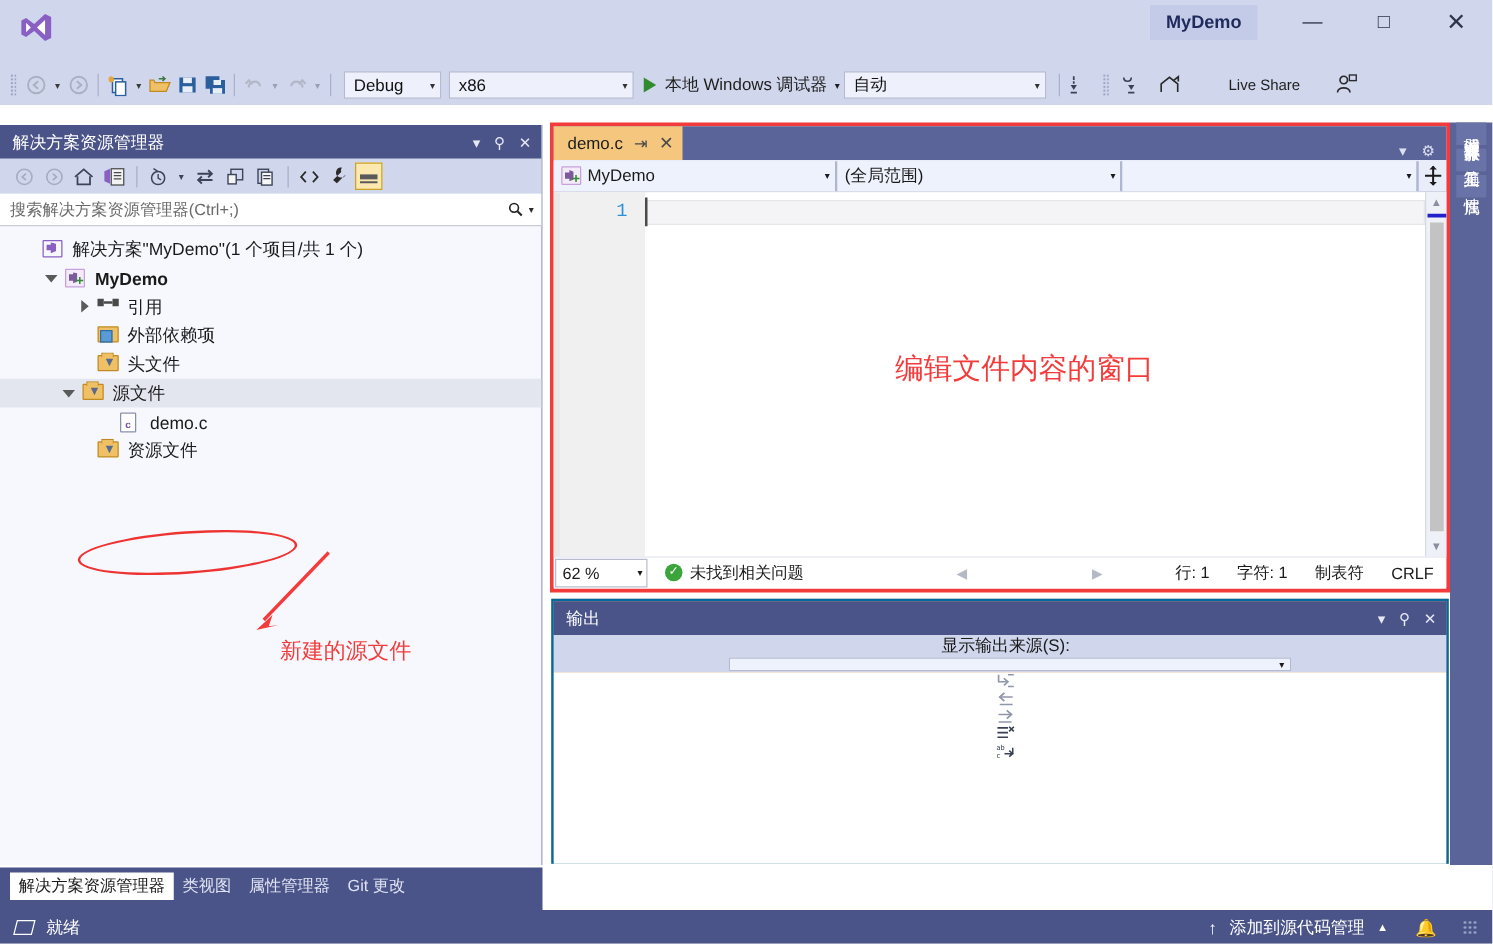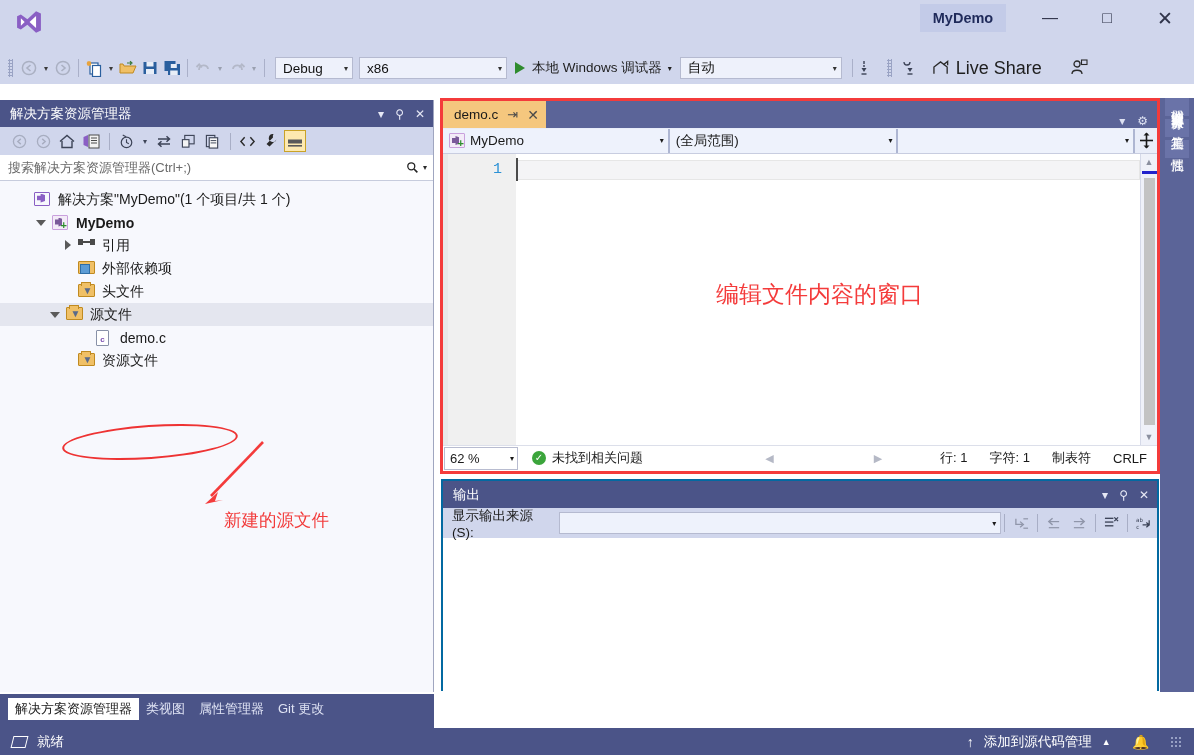--- a/index.html
+++ b/index.html
@@ -70,28 +70,28 @@
   .tb-arrow { width: 12px; height: 24px; display:flex; align-items:center; justify-content:center; font-size: 8px; color: #3a3a3a; }
   .tb-sep { width: 1px; height: 18px; background: #aab0c9; margin: 0 4px; }
   .tb-combo {
     height: 22px; background: #eef1fb; border: 1px solid #b5bad0;
     display: flex; align-items: center; padding: 0 4px 0 7px;
     font-size: 13.5px; color: #111; text-align: right;
   }
   .tb-combo .caret { margin-left: auto; font-size: 8px; padding-left: 10px; color: #333; }
   .combo-debug { width: 78px; margin-left: 6px; }
   .combo-x86 { width: 148px; margin-left: 6px; }
-  .combo-auto { width: 162px; margin-left: 8px; }
+  .combo-auto { width: 162px; margin-left: 3px; }
   .run-btn { display: flex; align-items: center; margin-left: 8px; font-size: 13.5px; color: #1e1e1e; }
   .play-tri {
     width: 0; height: 0; border-left: 10px solid #2e8b2e;
     border-top: 6px solid transparent; border-bottom: 6px solid transparent;
     margin-right: 7px;
   }
-  .live-share { display: flex; align-items: center; font-size: 18px; color: #1e1e1e; margin-left: 14px; }
+  .live-share { display: flex; align-items: center; font-size: 12px; color: #1e1e1e; margin-left: 14px; gap: 32px; }
 
   
   .sol-panel {
     position: absolute; left: 0; top: 100px; width: 434px; height: 592px;
     background: #f7f8fd; border-right: 1px solid #a0a6c0;
   }
   .sol-header {
     height: 27px; background: #4b5488; color: #ffffff;
     display: flex; align-items: center; padding-left: 10px;
     font-size: 13.5px;
@@ -282,21 +282,21 @@
     background: #fdba74; border: 2px solid #0369a1;
   }
   .out-header {
     height: 27px; background: #4b5488; color: #ffffff; display: flex; align-items: center;
     padding-left: 10px; font-size: 13.5px;
   }
   .out-header .hdr-actions { margin-left: auto; display: flex; align-items: center; gap: 11px; padding-right: 8px; }
   .out-header .hdr-actions span { font-size: 12px; color: #e6e8f5; }
   .out-toolbar {
     height: 30px; background: #d0d6ec; display: flex; align-items: center; padding-left: 9px;
-    font-size: 13.5px; color: #1a1a1a;
+    font-size: 13.5px; color: #1a1a1a; flex-direction: column;
   }
   .out-combo {
     width: 450px; height: 22px; background: #eef2fc; border: 1px solid #b5bad0;
     display: flex; align-items: center; padding: 0 4px; margin-left: 6px;
   }
   .out-combo .caret { margin-left: auto; font-size: 8px; }
   .out-ic { width: 26px; height: 24px; display: flex; align-items: center; justify-content: center; font-size: 13px; color: #8d93a8; }
   .out-ic.en { color: #3a4155; }
   .out-sep { width: 1px; height: 18px; background: #a8aec6; margin: 0 3px; }
   .out-body { height: 153px; background: #ffffff; }

